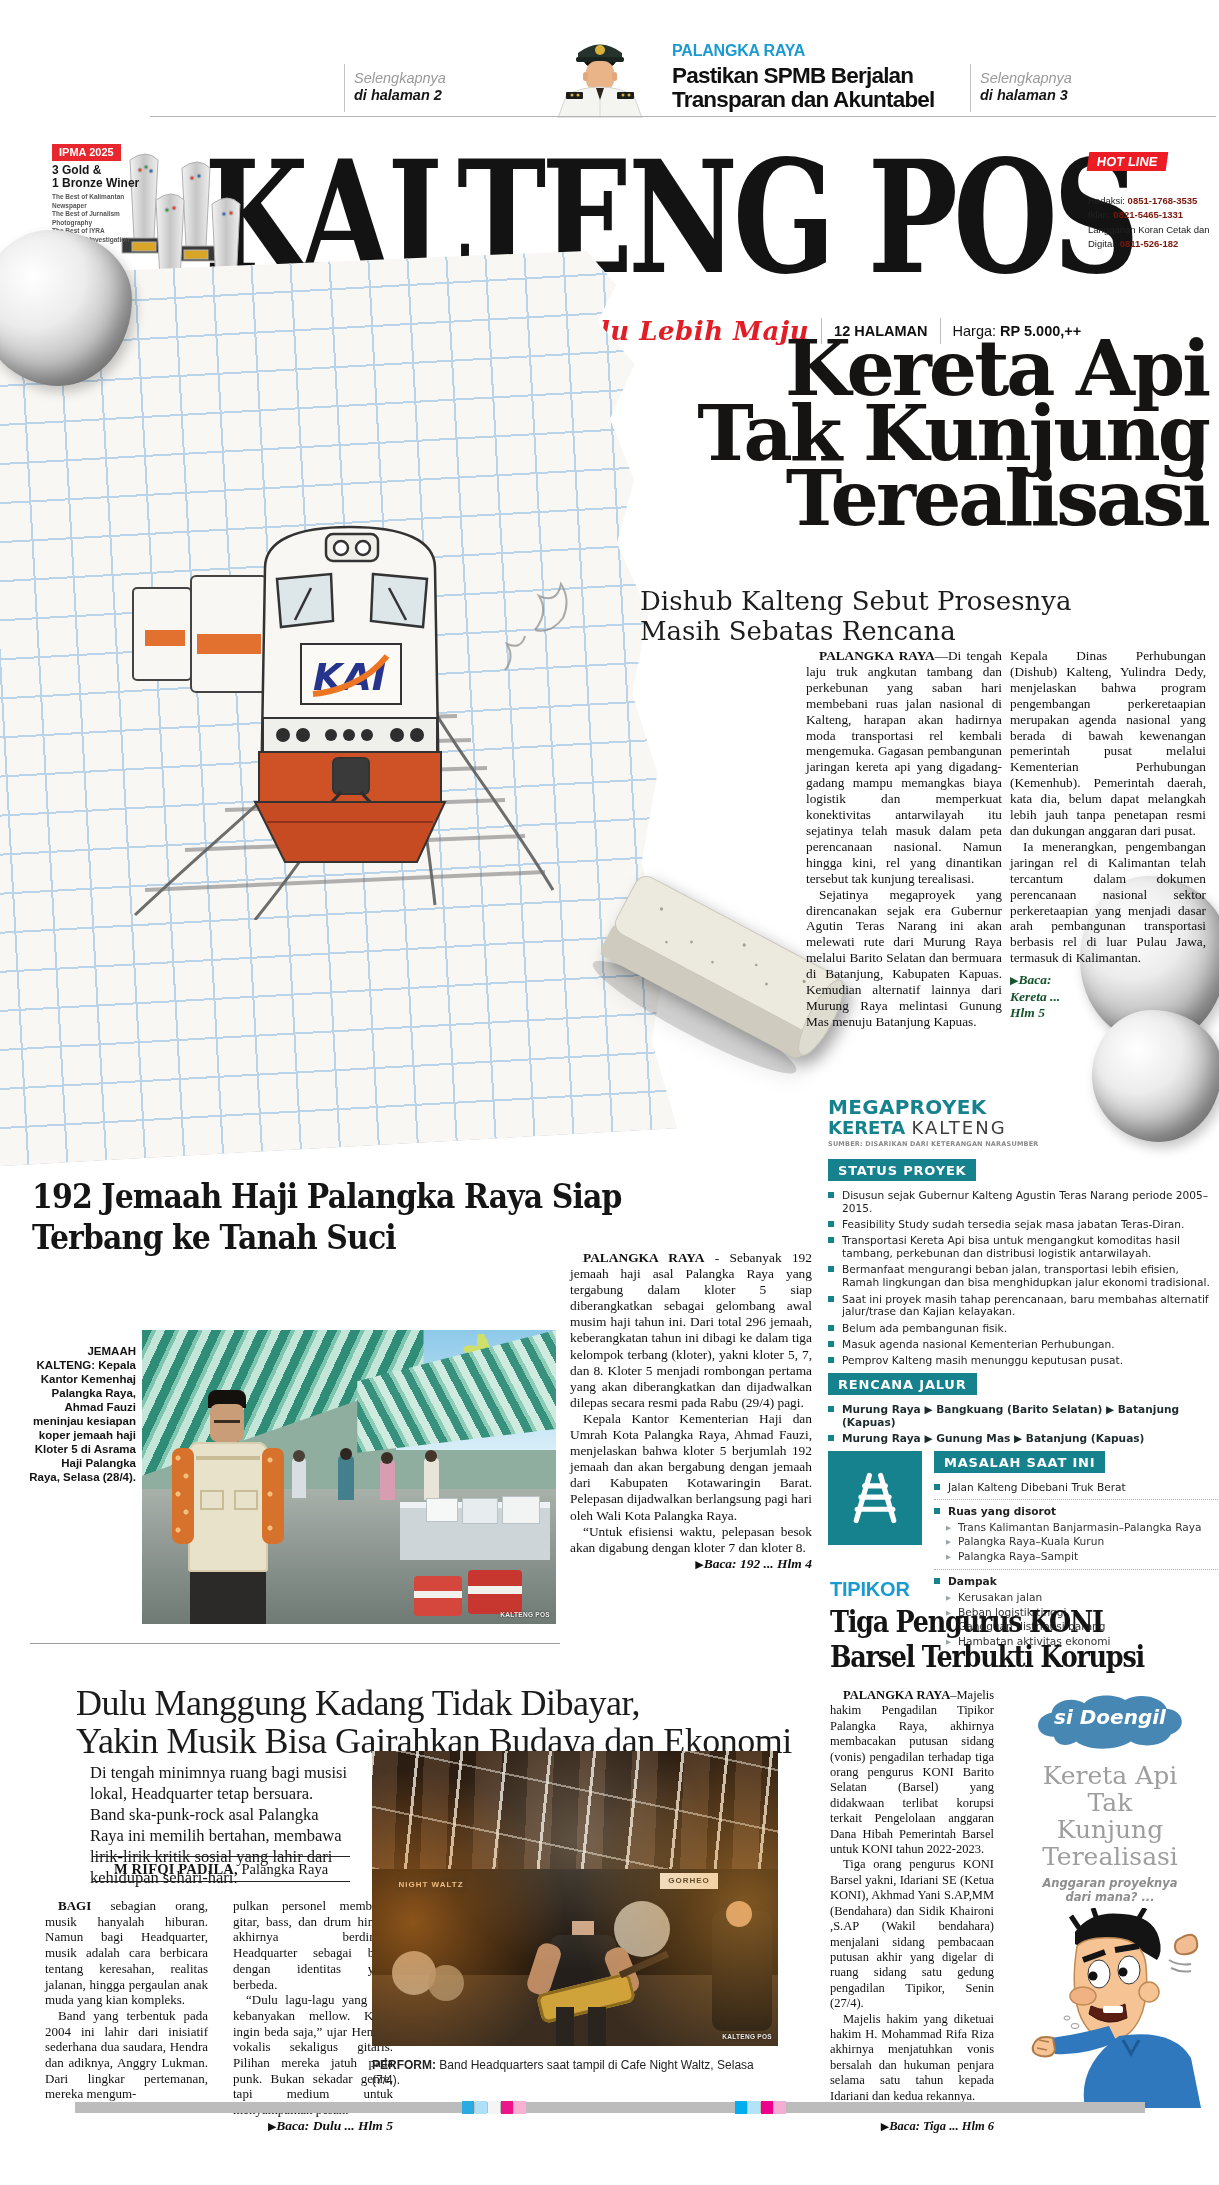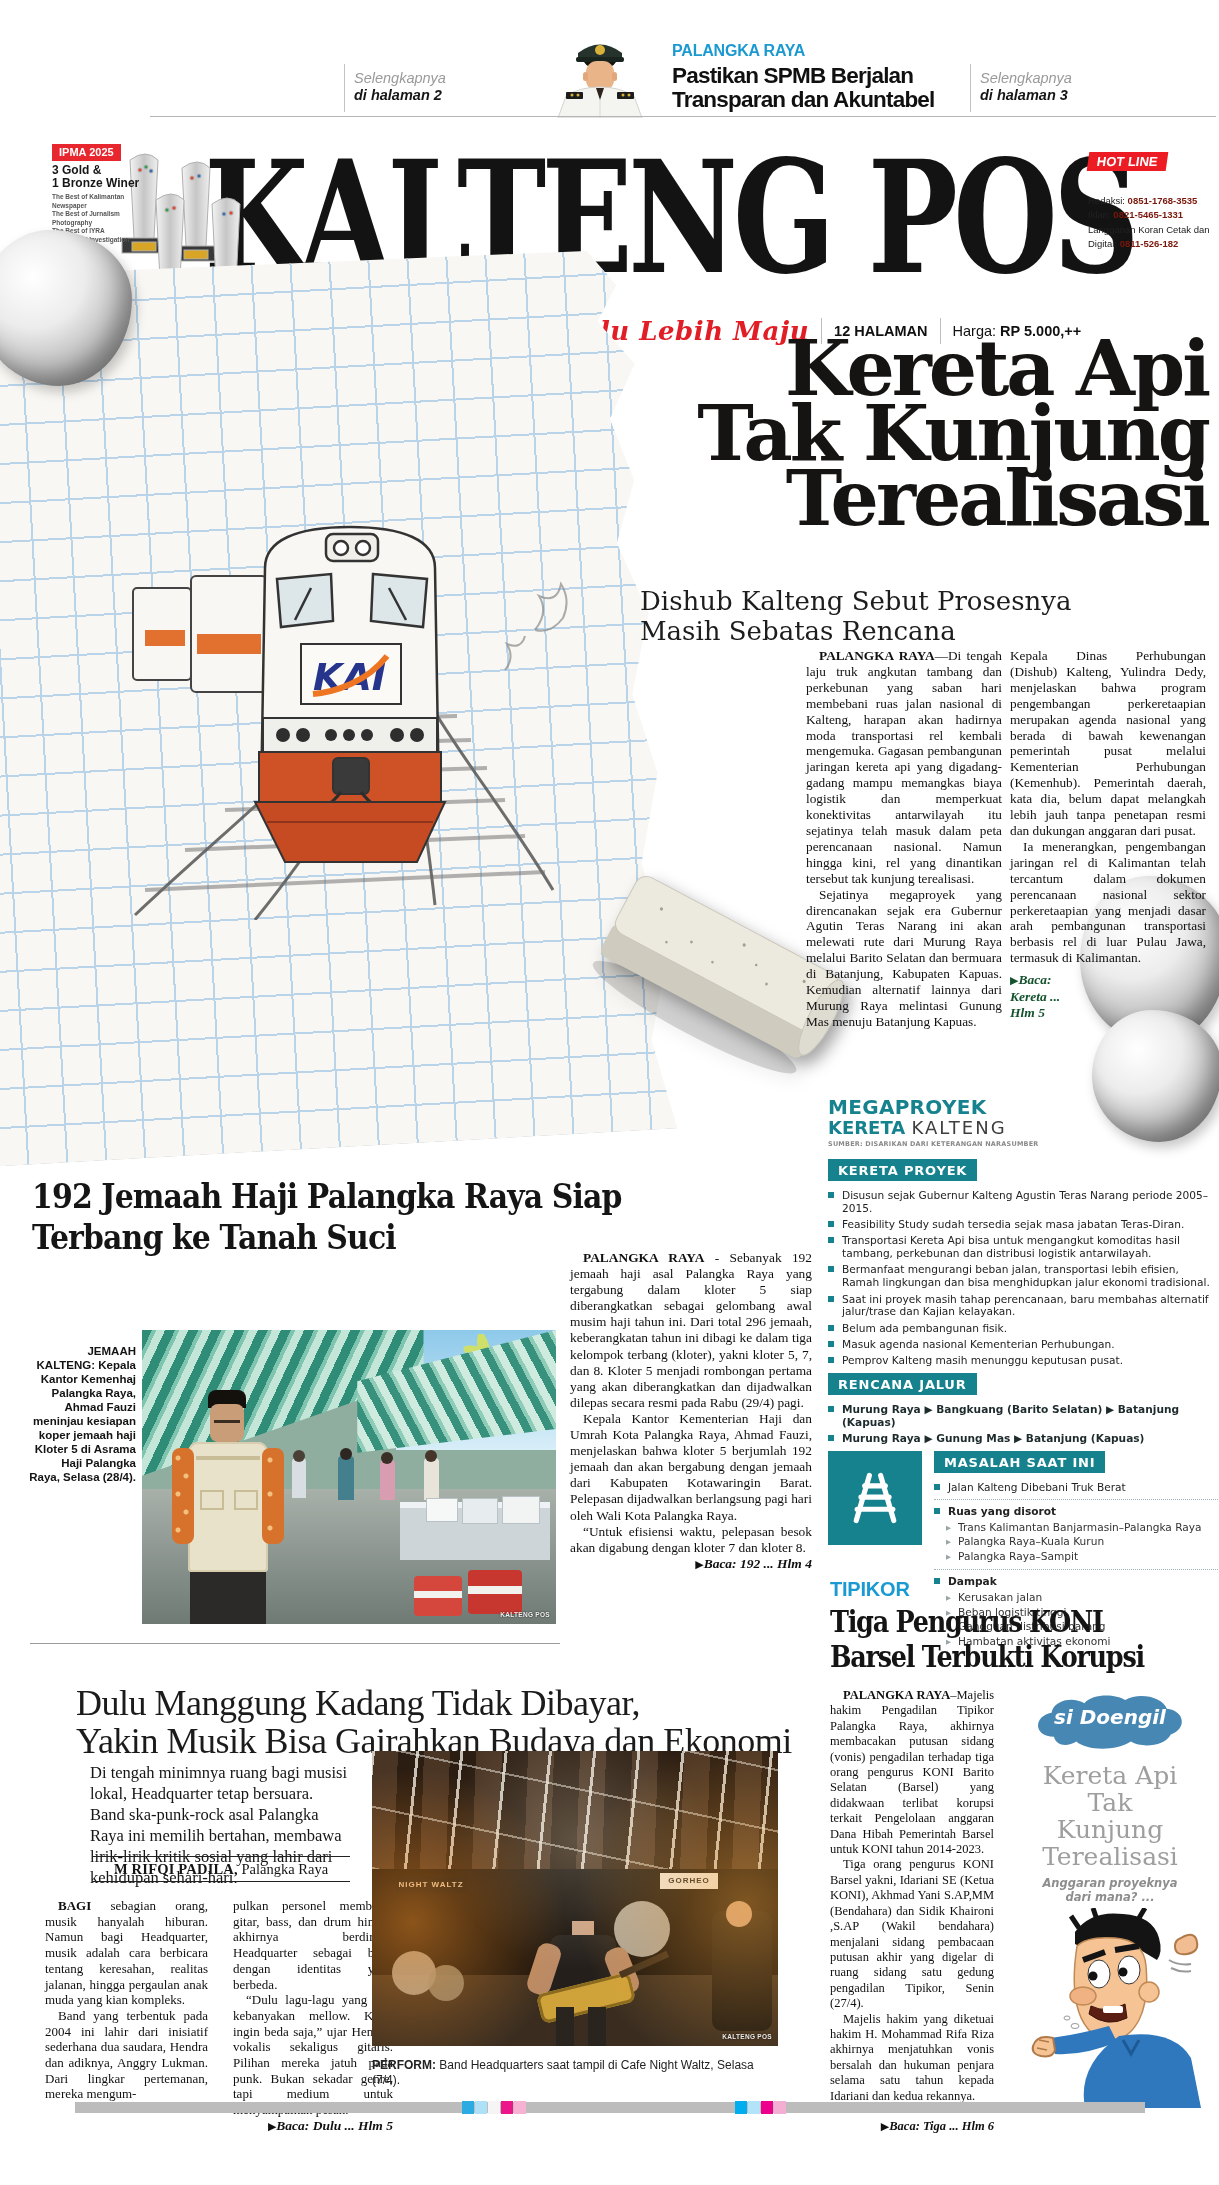--- a/index.html
+++ b/index.html
@@ -360,21 +360,21 @@
       <div>Kereta ...</div>
       <div>Hlm 5</div>
     </div>
   </div>
 
   <div class="abs ig">
     <div class="ig-title1">MEGAPROYEK</div>
     <div class="ig-title2"><span>KERETA</span> <span class="lt">KALTENG</span></div>
     <div class="ig-source">SUMBER: DISARIKAN DARI KETERANGAN NARASUMBER</div>
 
-    <div><span class="ig-chip">KERETA PROYEK</span></div>
+    <div><span class="ig-chip">STATUS PROYEK</span></div>
     <ul class="ig-list">
 
     <li>Disusun sejak Gubernur Kalteng Agustin Teras Narang periode 2005–2015.</li>
         <li>Feasibility Study sudah tersedia sejak masa jabatan Teras-Diran.</li>
         <li>Transportasi Kereta Api bisa untuk mengangkut komoditas hasil tambang, perkebunan dan distribusi logistik antarwilayah.</li>
         <li>Bermanfaat mengurangi beban jalan, transportasi lebih efisien, Ramah lingkungan dan bisa menghidupkan jalur ekonomi tradisional.</li>
         <li>Saat ini proyek masih tahap perencanaan, baru membahas alternatif jalur/trase dan Kajian kelayakan.</li>
         <li>Belum ada pembangunan fisik.</li>
         <li>Masuk agenda nasional Kementerian Perhubungan.</li>
         <li>Pemprov Kalteng masih menunggu keputusan pusat.</li>
@@ -552,21 +552,21 @@
     <b>PERFORM:</b> <span>Band Headquarters saat tampil di Cafe Night Waltz, Selasa (7/4).</span>
   </div>
 
   <div class="abs tip-kicker">TIPIKOR</div>
   <div class="abs tip-headline">
     <div>Tiga Pengurus KONI</div>
     <div>Barsel Terbukti Korupsi</div>
   </div>
   <div class="abs tip-col">
     <div class="bodytext">
-      <p><b class="lead-in">PALANGKA RAYA</b><span>–Majelis hakim Pengadilan Tipikor Palangka Raya, akhirnya membacakan putusan sidang (vonis) pengadilan terhadap tiga orang pengurus KONI Barito Selatan (Barsel) yang didakwaan terlibat korupsi terkait Pengelolaan anggaran Dana Hibah Pemerintah Barsel untuk KONI tahun 2014-2023.</span></p>
+      <p><b class="lead-in">PALANGKA RAYA</b><span>–Majelis hakim Pengadilan Tipikor Palangka Raya, akhirnya membacakan putusan sidang (vonis) pengadilan terhadap tiga orang pengurus KONI Barito Selatan (Barsel) yang didakwaan terlibat korupsi terkait Pengelolaan anggaran Dana Hibah Pemerintah Barsel untuk KONI tahun 2022-2023.</span></p>
       <p>Tiga orang pengurus KONI Barsel yakni, Idariani SE (Ketua KONI), Akhmad Yani S.AP,MM (Bendahara) dan Sidik Khaironi ,S.AP (Wakil bendahara) menjalani sidang pembacaan putusan akhir yang digelar di ruang sidang satu gedung pengadilan Tipikor, Senin (27/4).</p>
       <p>Majelis hakim yang diketuai hakim H. Mohammad Rifa Riza akhir­nya menjatuhkan vonis bersalah dan hukuman penjara selama satu tahun kepada Idariani dan kedua rekannya.</p>
       <div class="tip-read"><span class="arrow">▶</span><span>Baca: Tiga ... Hlm 6</span></div>
     </div>
   </div>
 
   <div class="abs dg">
     <div class="dg-cloud">
       <svg viewBox="0 0 200 80" width="160" height="64">
         <path d="M30,56 C4,56 4,30 27,26 C29,10 54,5 68,14 C78,2 106,2 119,10 C136,0 166,6 171,21 C193,23 197,46 176,53 C169,67 141,71 126,62 C106,75 70,73 58,62 C45,70 32,66 30,56 Z" fill="#4787b3"></path>

